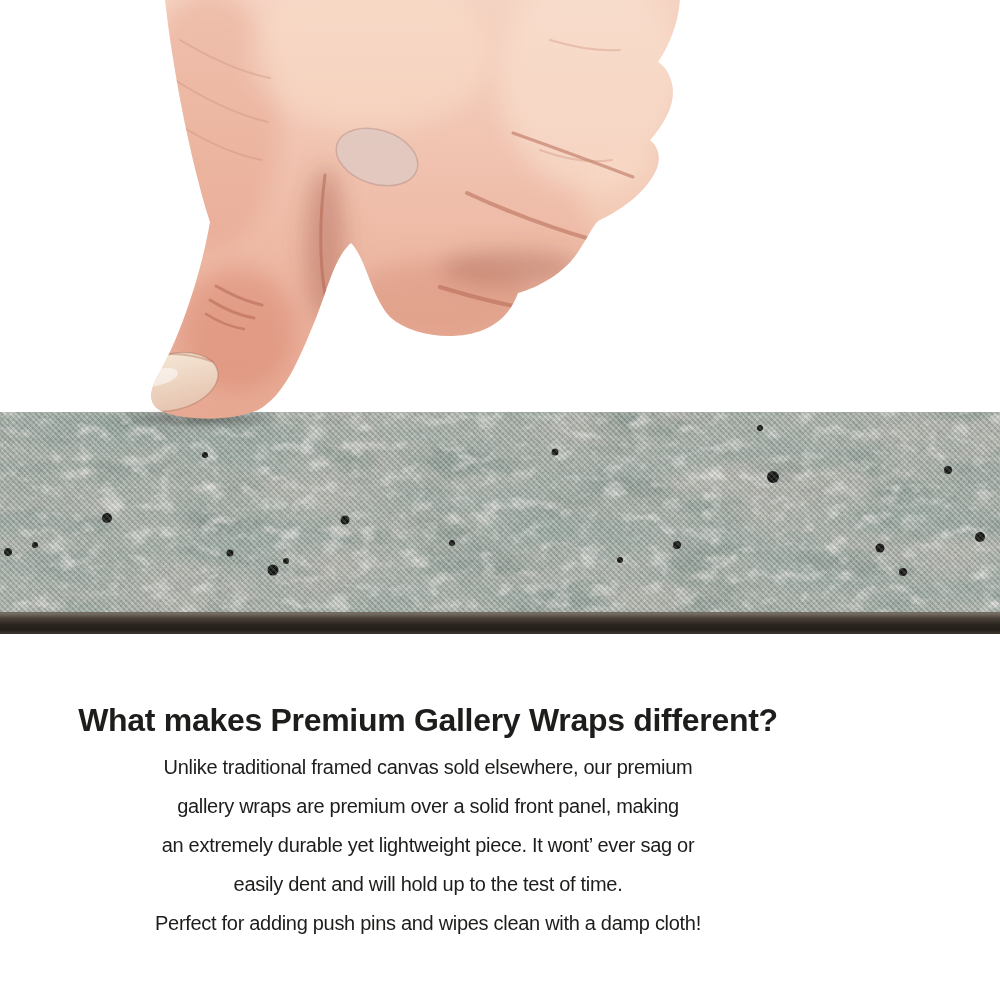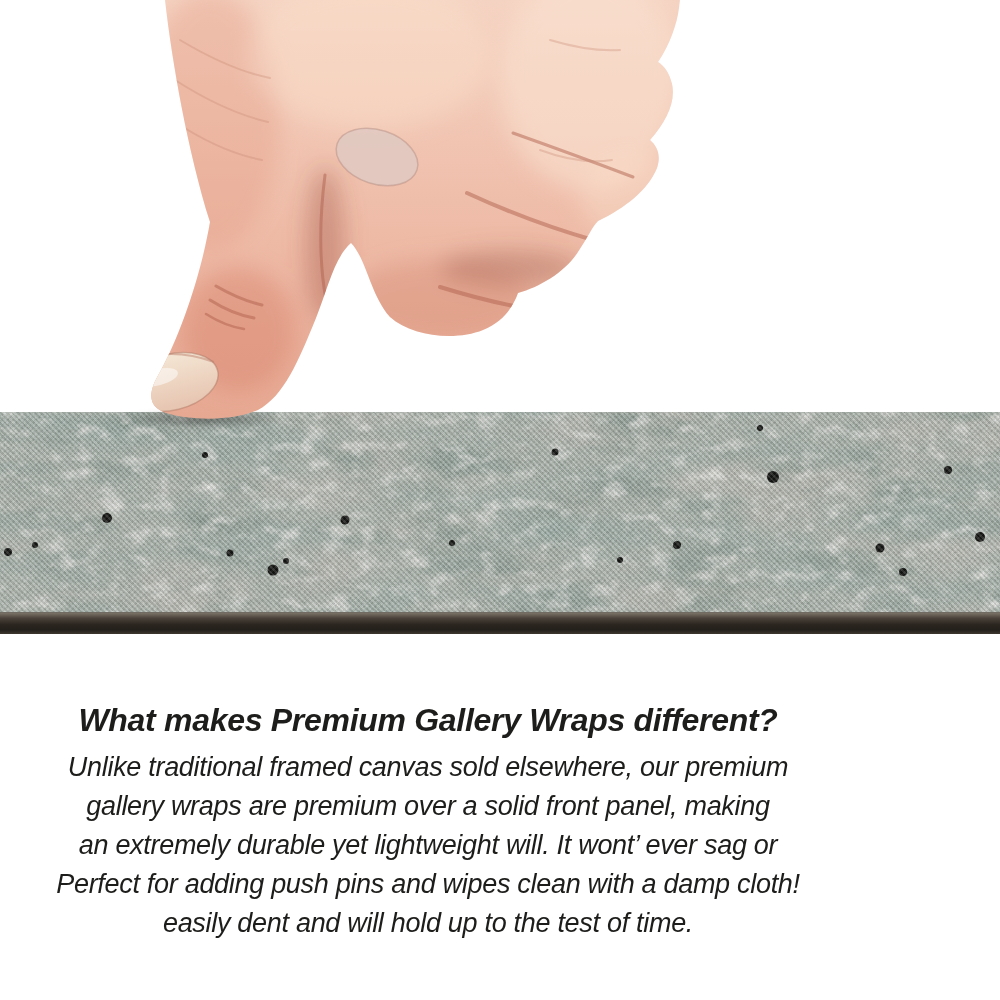--- a/index.html
+++ b/index.html
@@ -35,28 +35,28 @@
     border-top:1px solid rgba(150,145,135,.6);
   }
   .contact-shadow{
     position:absolute;left:118px;top:-3px;width:170px;height:20px;
     background:radial-gradient(ellipse at center, rgba(25,30,26,.45) 0%, rgba(25,30,26,0) 70%);
     filter:blur(2px);
   }
   
   .info{
     position:absolute;left:0;top:698px;width:856px;text-align:center;z-index:2;
-    color:var(--text);font-style:italic;
+    color:var(--text);
   }
   .info h2{
     font-size:32px;font-weight:700;line-height:44px;letter-spacing:-.3px;
     margin-bottom:6px;white-space:nowrap;
   }
   .info p{
-    font-size:27px;font-weight:400;line-height:39px;letter-spacing:-.3px;
+    font-size:20px;font-weight:400;line-height:39px;letter-spacing:-.3px;
     white-space:nowrap;
   }
 </style>
 </head>
 <body>
 
 <div class="stage">
 
   <div class="canvas-strip">
     <div class="canvas-face">
@@ -213,18 +213,18 @@
         <ellipse cx="40" cy="374" rx="20" ry="8" fill="rgba(255,255,255,0.5)"></ellipse>
       </g>
       <path d="M 12 362 Q 50 346 94 362" fill="none" stroke="rgba(190,130,110,0.5)" stroke-width="2"></path>
     </g>
   </svg>
 
   <div class="info">
     <h2>What makes Premium Gallery Wraps different?</h2>
     <p>Unlike traditional framed canvas sold elsewhere, our premium</p>
     <p>gallery wraps are premium over a solid front panel, making</p>
-    <p>an extremely durable yet lightweight will. It wont’ ever sag or</p>
+    <p>an extremely durable yet lightweight piece. It wont’ ever sag or</p>
+    <p>easily dent and will hold up to the test of time.</p>
     <p>Perfect for adding push pins and wipes clean with a damp cloth!</p>
-    <p>easily dent and will hold up to the test of time.</p>
   </div>
 
 </div>
 
 </body></html>

